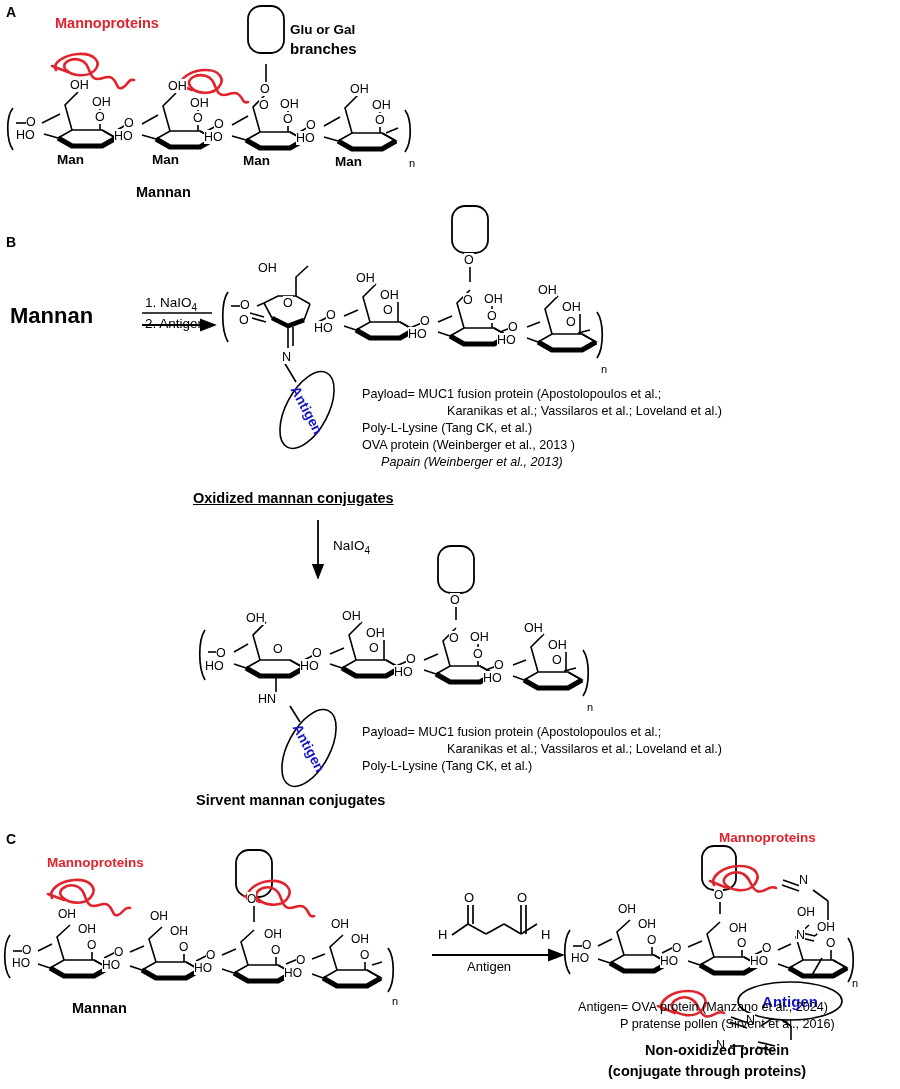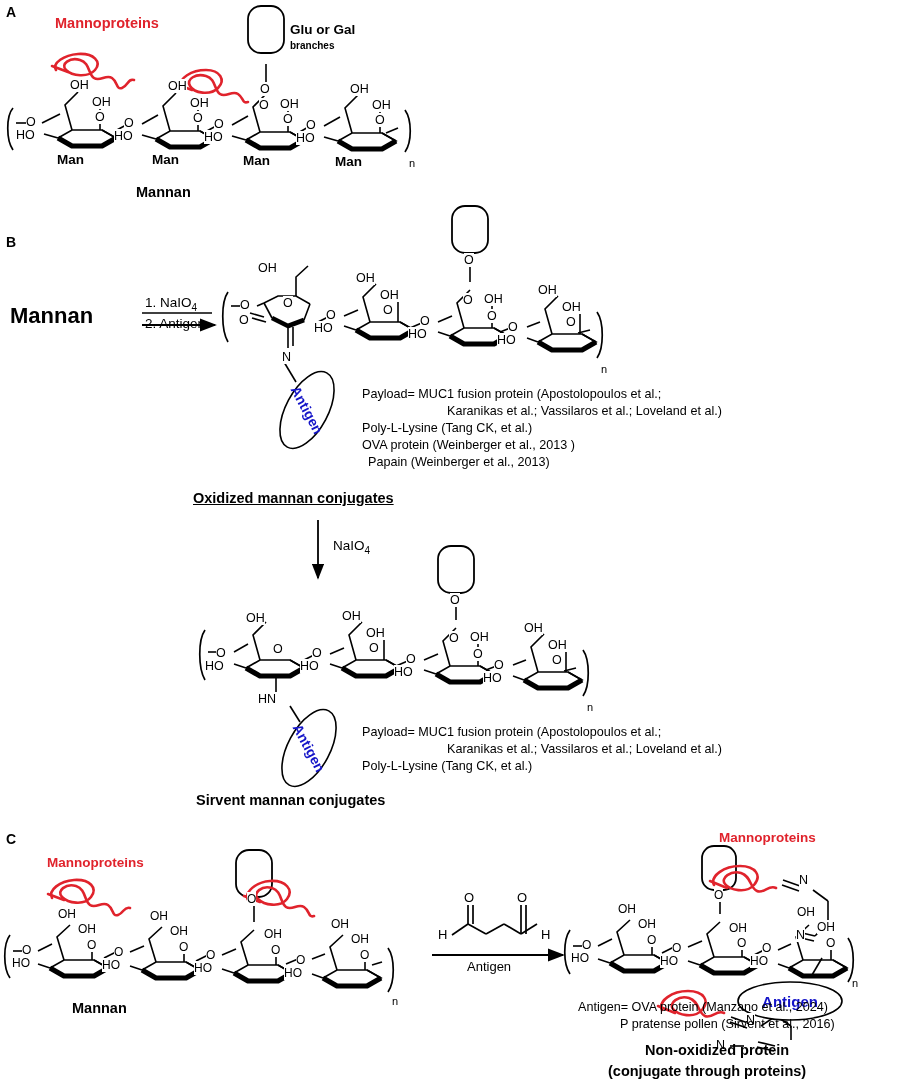--- a/index.html
+++ b/index.html
@@ -353,21 +353,21 @@
           <path d="M774,1051 L757,1047"></path>
       <path d="M744,1046 L730,1046"></path>
     </g>
     <ellipse cx="790" cy="1001" rx="52" ry="19" fill="#fff" stroke="#000" stroke-width="1.6"></ellipse>
   </g>
 </svg>
 
 <div class="panel-letter" style="left:6px;top:4px;">A</div>
 <div class="txt bold red" style="left:55px;top:15px;font-size:14.5px;">Mannoproteins</div>
 <div class="txt bold" style="left:290px;top:22px;font-size:13.5px;">Glu or Gal</div>
-<div class="txt bold" style="left:290px;top:40px;font-size:10px;">branches</div>
+<div class="txt bold" style="left:290px;top:40px;font-size:15px;">branches</div>
 
 <div class="txt" style="left:70px;top:78px;font-size:12.5px;background:#fff;">OH</div>
 <div class="txt" style="left:92px;top:95px;font-size:12.5px;background:#fff;">OH</div>
 <div class="txt" style="left:95px;top:110px;font-size:12.5px;background:#fff;">O</div>
 <div class="txt" style="left:26px;top:115px;font-size:12.5px;background:#fff;">O</div>
 <div class="txt" style="left:16px;top:128px;font-size:12.5px;background:#fff;">HO</div>
 
 <div class="txt" style="left:168px;top:79px;font-size:12.5px;background:#fff;">OH</div>
 <div class="txt" style="left:190px;top:96px;font-size:12.5px;background:#fff;">OH</div>
 <div class="txt" style="left:193px;top:111px;font-size:12.5px;background:#fff;">O</div>
@@ -424,21 +424,21 @@
 <div class="txt" style="left:508px;top:320px;font-size:12.5px;background:#fff;">O</div>
 <div class="txt" style="left:497px;top:333px;font-size:12.5px;background:#fff;">HO</div>
 <div class="txt" style="left:601px;top:363px;font-size:11px;">n</div>
 
 <div class="txt bold blue" style="left:307px;top:410px;font-size:14px;transform:translate(-50%,-50%) rotate(62deg);">Antigen</div>
 
 <div class="txt cite" style="left:362px;top:387px;">Payload= MUC1 fusion protein (Apostolopoulos et al.;</div>
 <div class="txt cite" style="left:447px;top:404px;">Karanikas et al.; Vassilaros et al.; Loveland et al.)</div>
 <div class="txt cite" style="left:362px;top:421px;">Poly-L-Lysine (Tang CK, et al.)</div>
 <div class="txt cite" style="left:362px;top:438px;">OVA protein (Weinberger et al., 2013 )</div>
-<div class="txt cite" style="left:368px;top:455px;">Papain (Weinberger et al., 2013)</div>
+<div class="txt cite" style="left:381px;top:455px;font-style:italic;">Papain (Weinberger et al., 2013)</div>
 
 <div class="txt cap" style="left:193px;top:490px;text-decoration:underline;">Oxidized mannan conjugates</div>
 <div class="txt" style="left:333px;top:538px;font-size:13.5px;"><span>NaIO</span><sub style="font-size:10px;">4</sub></div>
 
 <div class="txt" style="left:246px;top:611px;font-size:12.5px;background:#fff;">OH</div>
 <div class="txt" style="left:273px;top:642px;font-size:12.5px;background:#fff;">O</div>
 <div class="txt" style="left:216px;top:646px;font-size:12.5px;background:#fff;">O</div>
 <div class="txt" style="left:205px;top:659px;font-size:12.5px;background:#fff;">HO</div>
 <div class="txt" style="left:258px;top:692px;font-size:12.5px;background:#fff;">HN</div>
 

